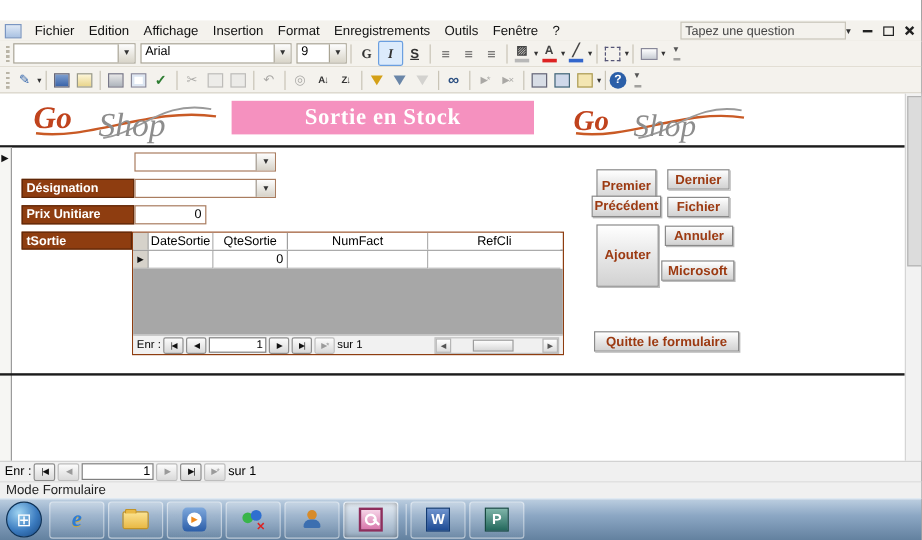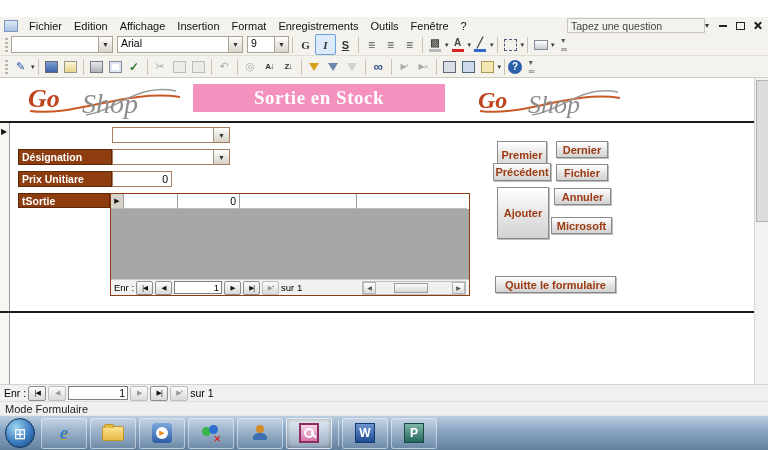--- a/index.html
+++ b/index.html
@@ -399,20 +399,27 @@
     </div>
 
     <div class="flabel" style="top:93px">Prix Unitiare</div>
     <div class="ftext" style="top:93px">
       <span>0</span>
     </div>
 
     <div class="flabel" style="top:115px;width:92px;height:15px">tSortie</div>
 
     <div id="subform">
+      <div class="ds-row ds-h">
+        <span class="dcell c0"></span>
+        <span class="dcell c1">DateSortie</span>
+        <span class="dcell c2">QteSortie</span>
+        <span class="dcell c3">NumFact</span>
+        <span class="dcell c4">RefCli</span>
+      </div>
       <div class="ds-row ds-d">
         <span class="dcell c0 cur"></span>
         <span class="dcell c1"></span>
         <span class="dcell c2">0</span>
         <span class="dcell c3"></span>
         <span class="dcell c4"></span>
       </div>
       <div id="ds-fill"></div>
       <div id="sub-nav" class="navbar">
         <span>Enr :</span>

